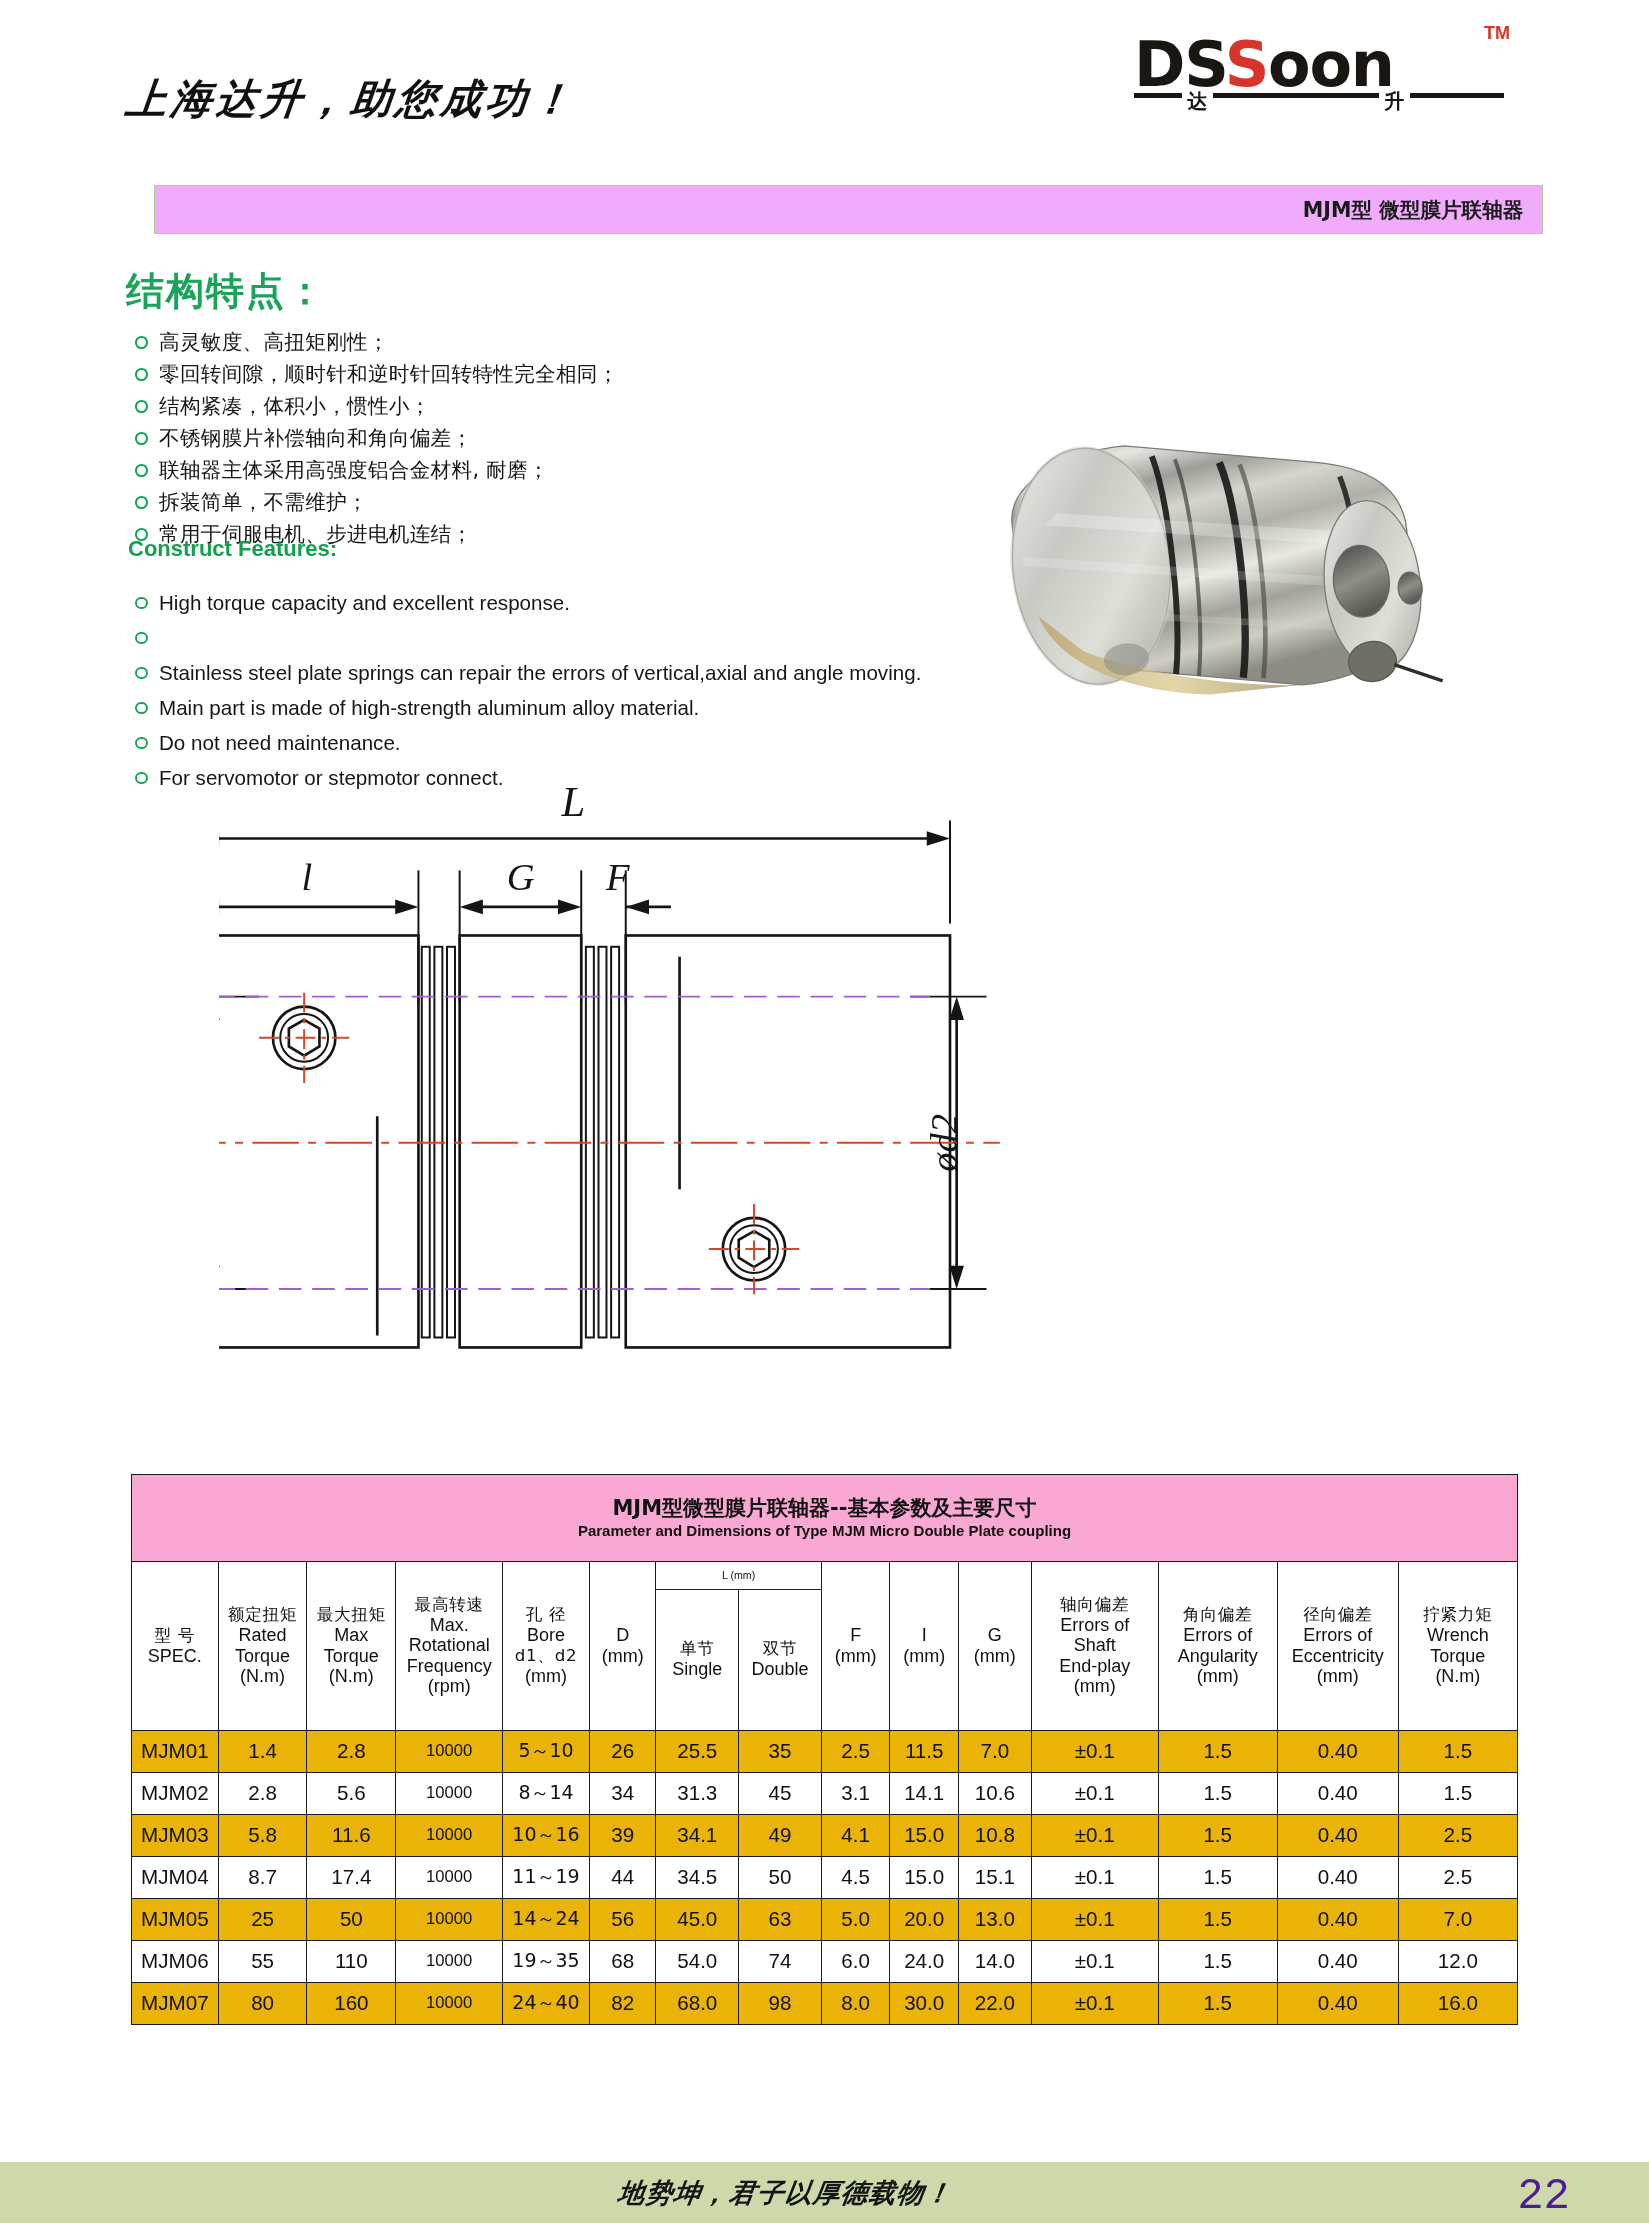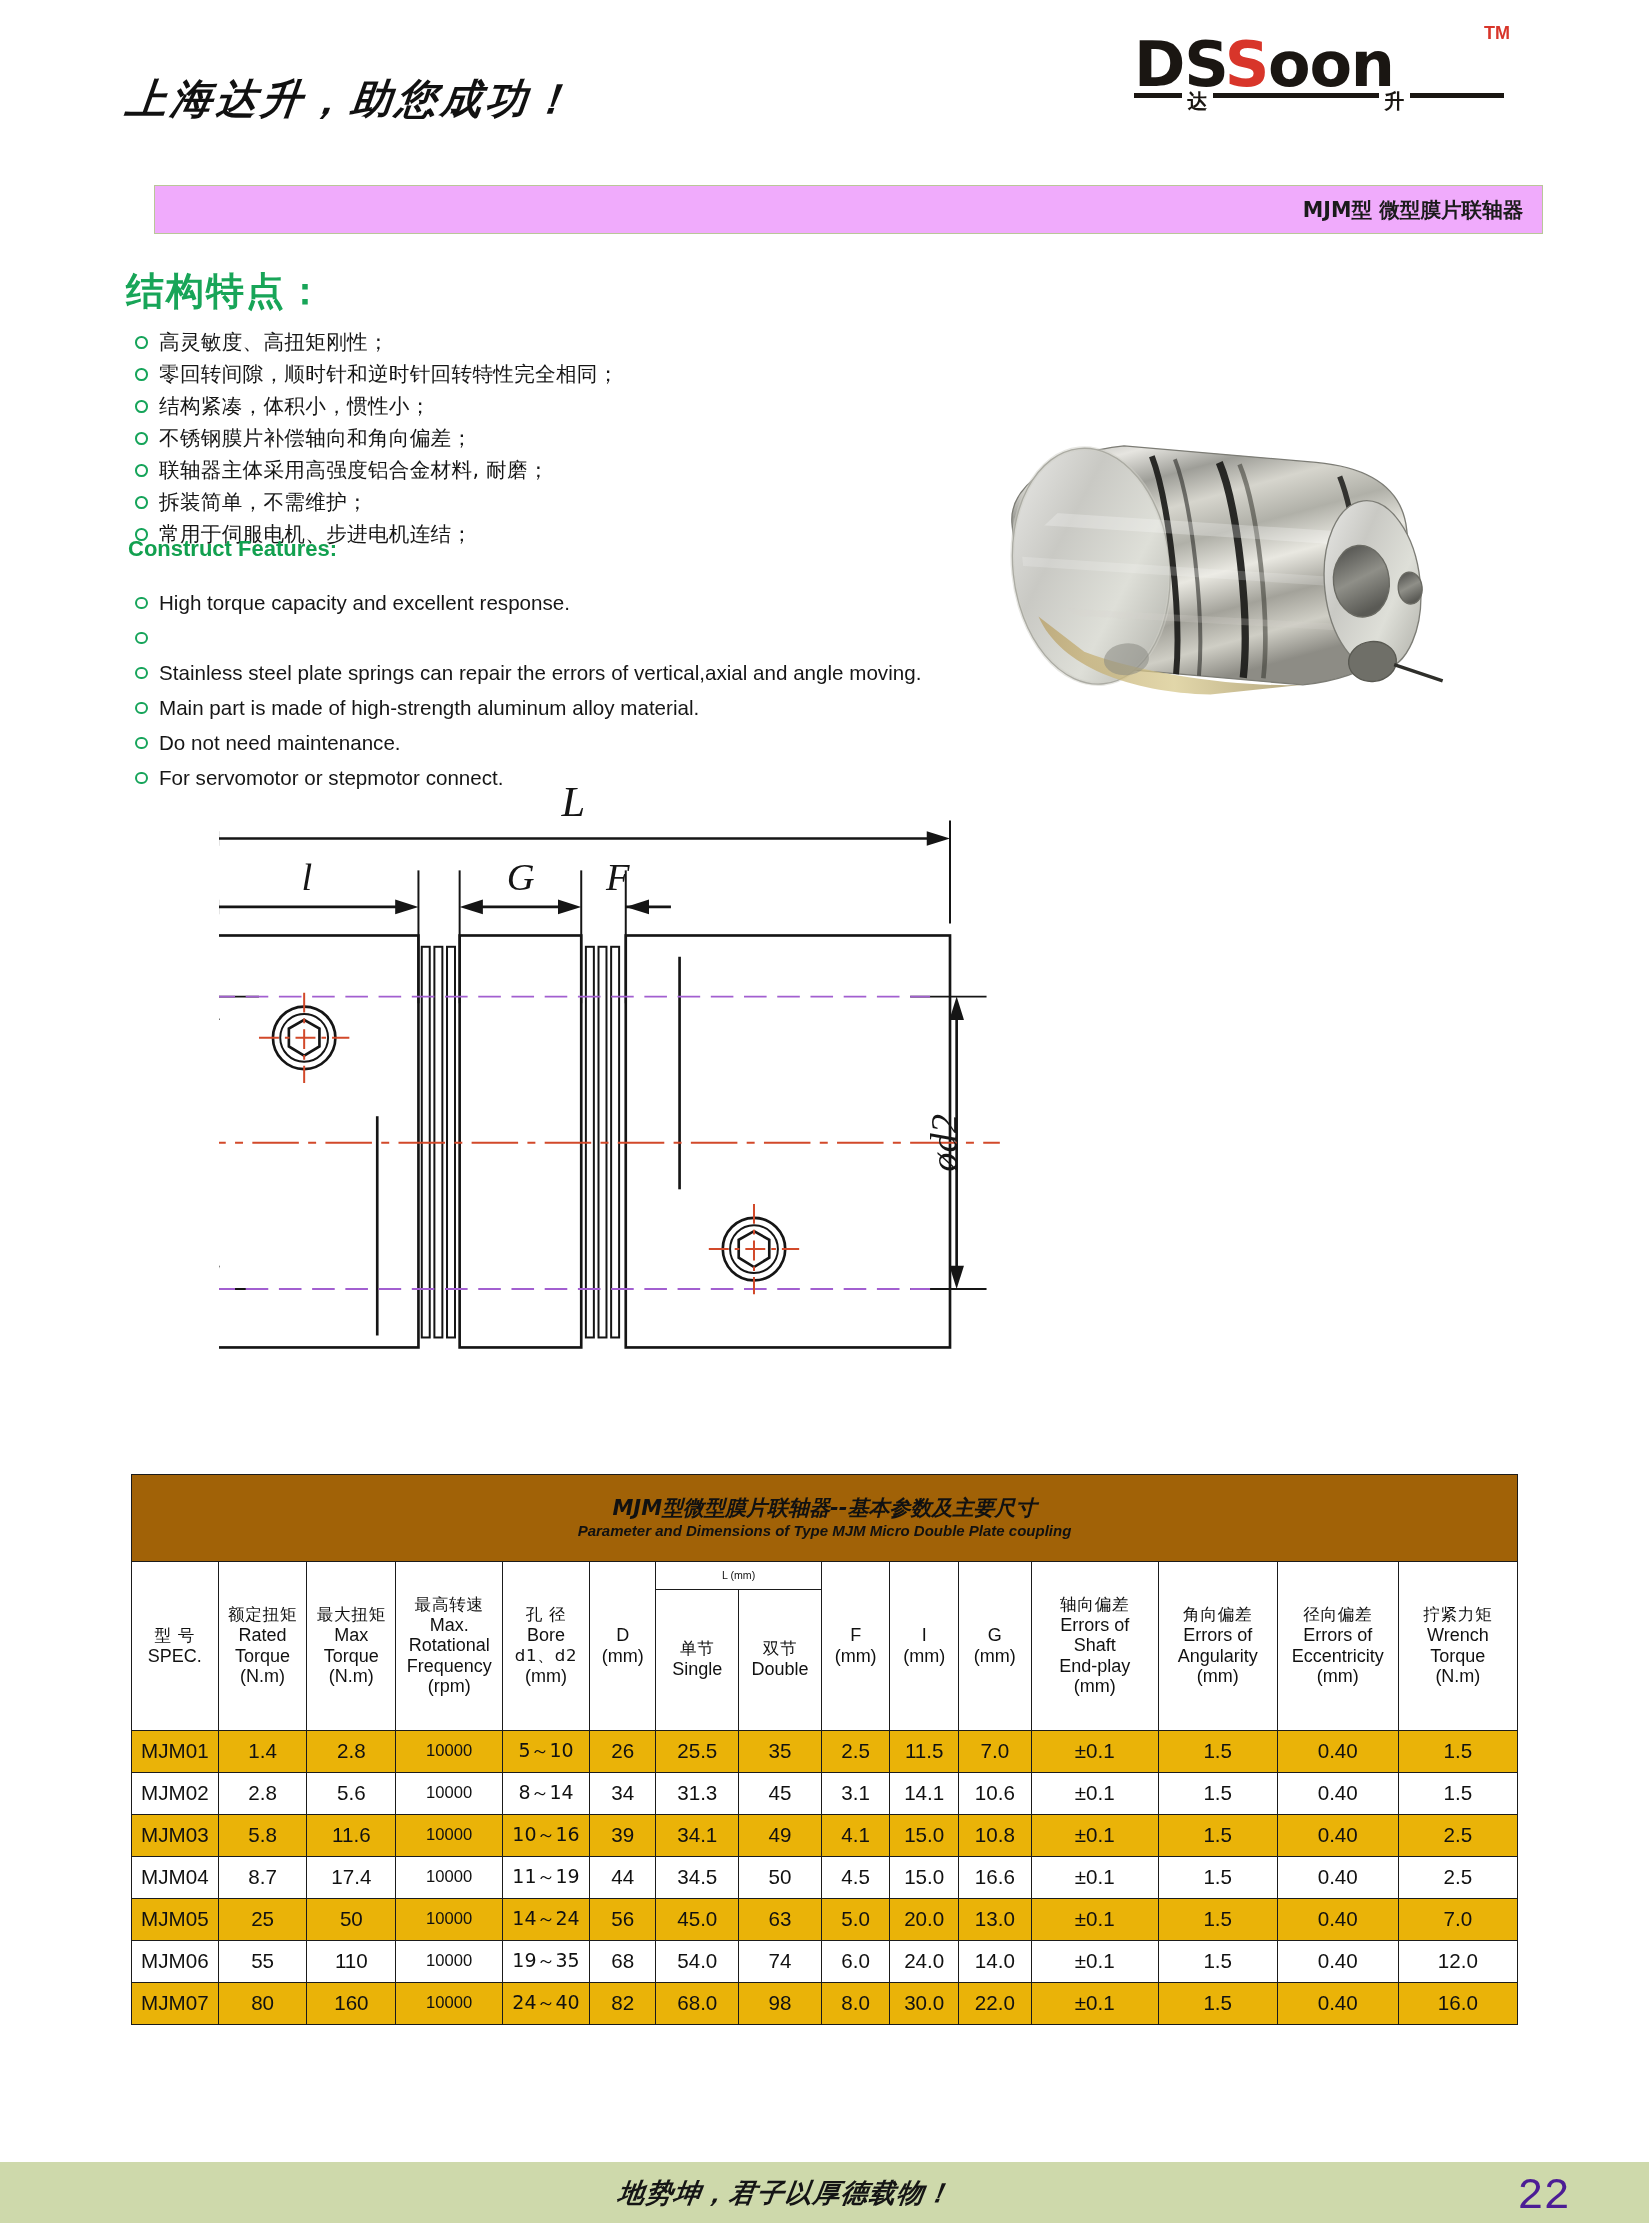--- a/index.html
+++ b/index.html
@@ -107,21 +107,21 @@
     border-collapse:collapse;width:1387px;table-layout:fixed;
     font-family:"Liberation Sans", sans-serif;
   }
   table.spec td, table.spec th{
     border:1.3px solid #1b1b1b;
     text-align:center;vertical-align:middle;
     color:#111;
     padding:0;
   }
   .cap{
-    background:#a16207;height:86px;font-style:italic;
+    background:#f9a8d4;height:86px;
   }
   .cap .c1{
     font-family:"DejaVu Sans", sans-serif;
     font-size:21px;font-weight:bold;line-height:1.25;
   }
   .cap .c2{
     font-family:"Liberation Sans", sans-serif;
     font-size:15px;font-weight:bold;line-height:1.3;
   }
   .hd{ background:#ffffff; height:140px; }
@@ -536,21 +536,21 @@
           <td class="spec">MJM04</td>
           <td>8.7</td>
           <td>17.4</td>
           <td class="rpm">10000</td>
           <td class="bore">11～19</td>
           <td>44</td>
           <td>34.5</td>
           <td>50</td>
           <td>4.5</td>
           <td>15.0</td>
-          <td>16.6</td>
+          <td>15.1</td>
           <td>±0.1</td>
           <td>1.5</td>
           <td>0.40</td>
           <td>2.5</td>
         </tr>
         <tr class="rowgreen">
           <td class="spec">MJM05</td>
           <td>25</td>
           <td>50</td>
           <td class="rpm">10000</td>

